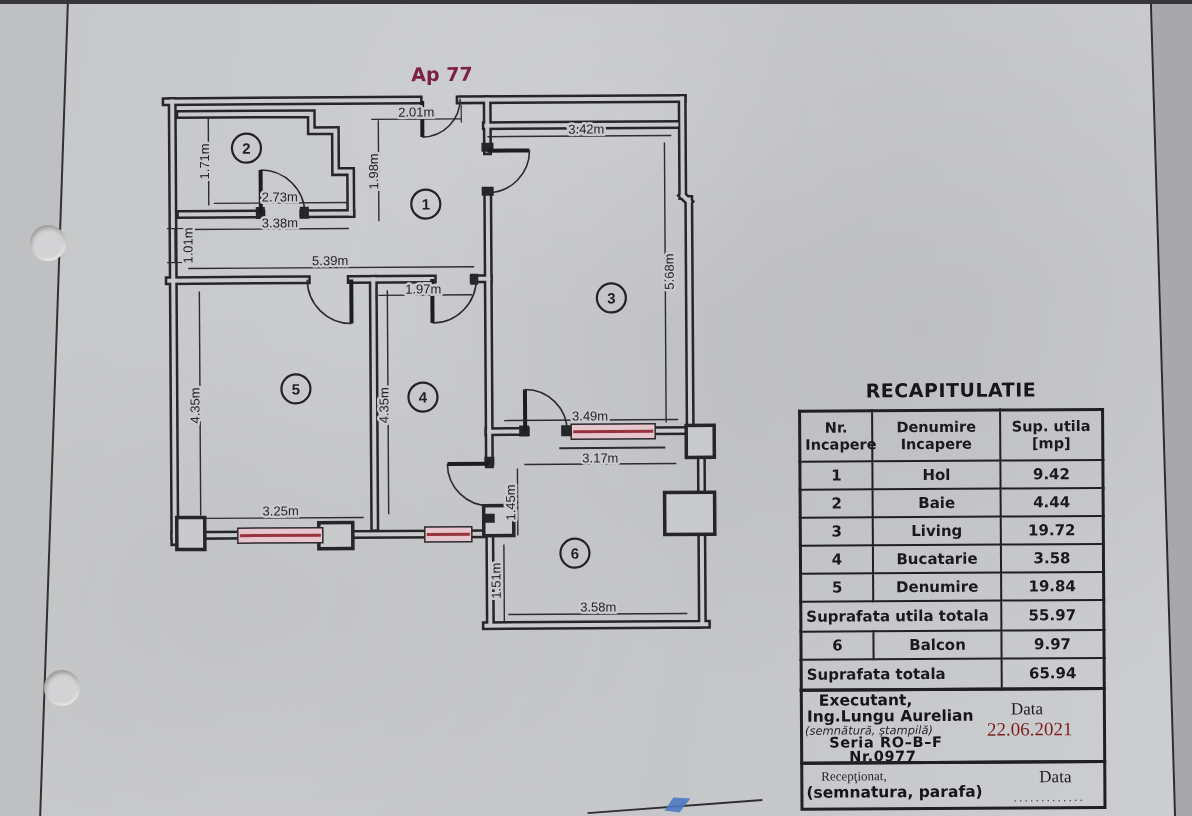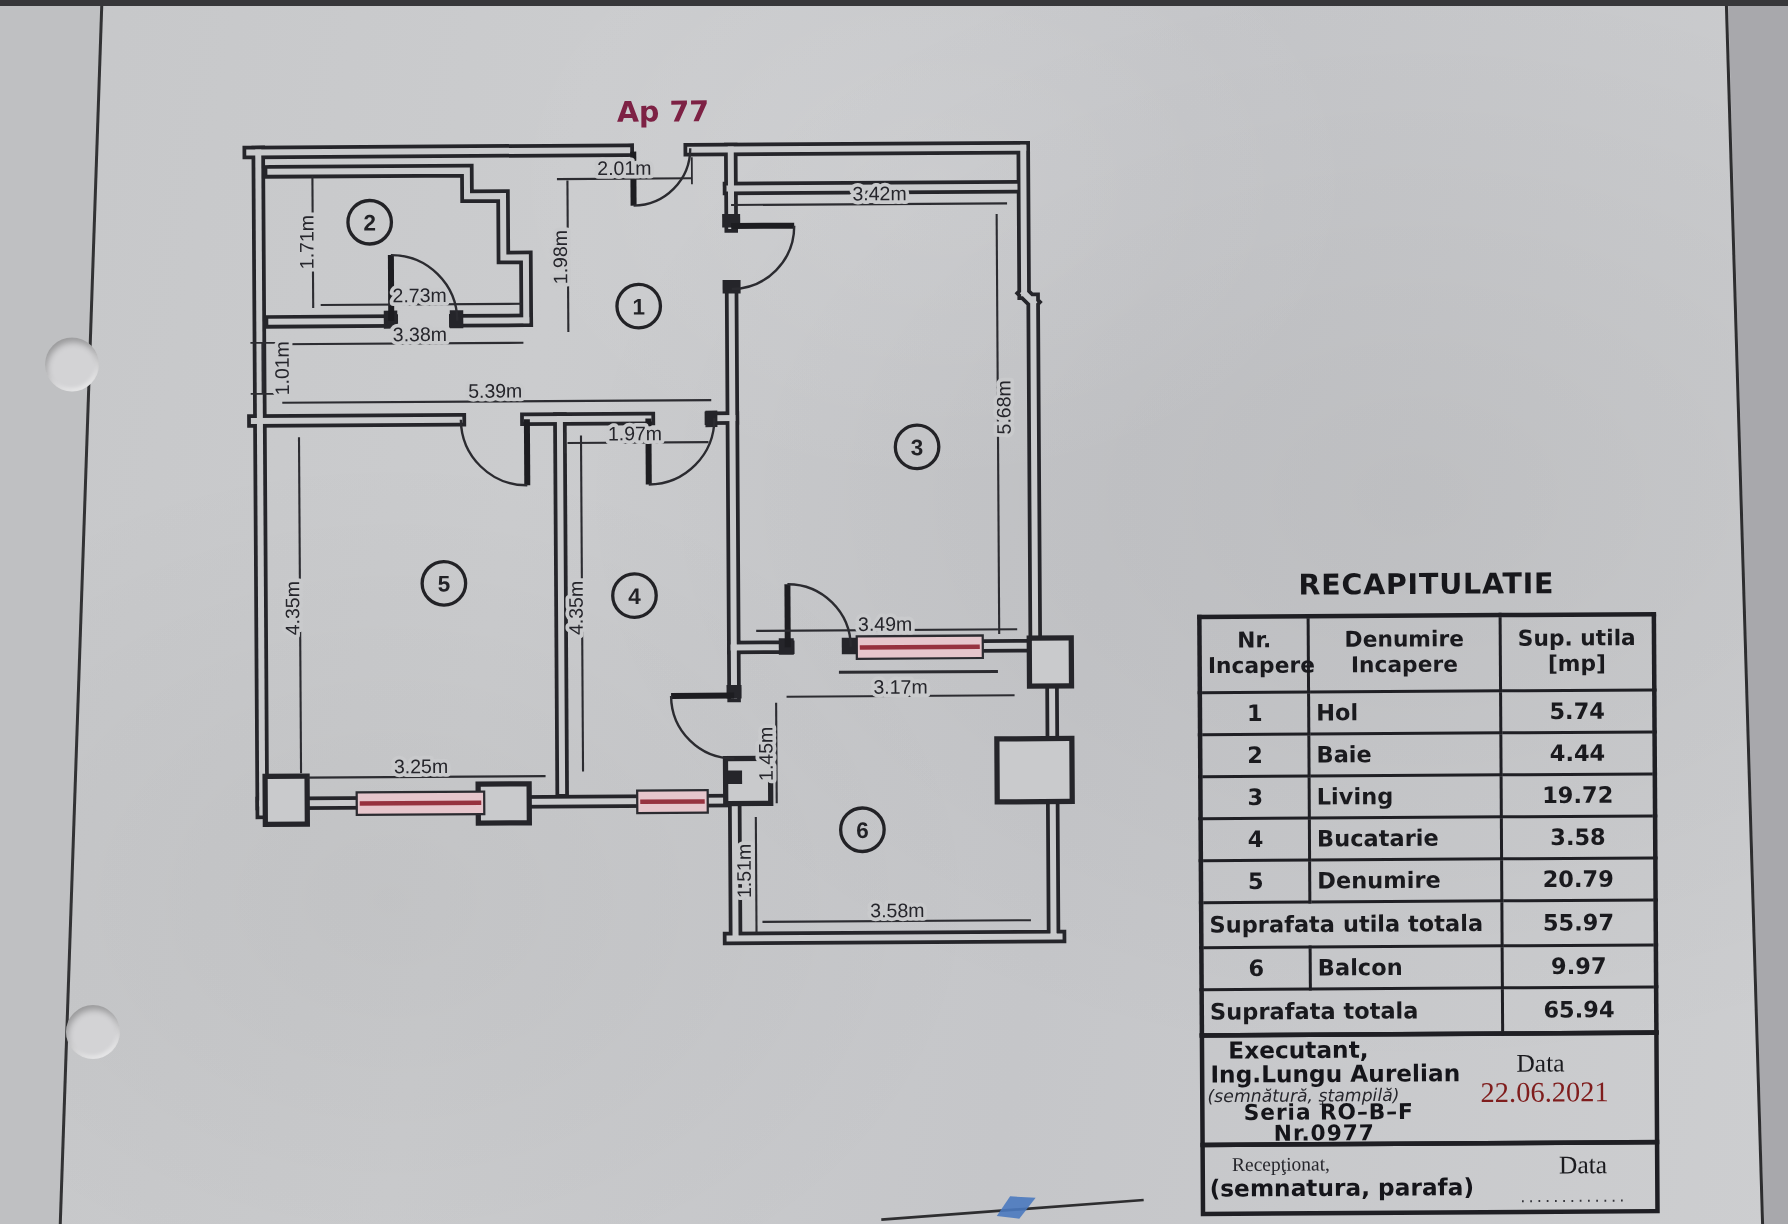--- a/index.html
+++ b/index.html
@@ -47,21 +47,21 @@
 
   
   .recap{position:absolute;left:798px;top:381px;width:306px;color:#17171b;}
   .recap-title{text-align:center;font:800 19px "DejaVu Sans",sans-serif;letter-spacing:.5px;
                margin:0 0 8px 0;}
   table.rt{width:100%;border-collapse:collapse;border:3px solid #1f1f24;table-layout:fixed;}
   table.rt th,table.rt td{border:2px solid #1f1f24;font-family:"DejaVu Sans",sans-serif;
                color:#1a1a1e;padding:1px 4px;}
   table.rt th{font-size:14.5px;font-weight:700;line-height:1.2;height:46px;text-align:center;}
   td.c-nr{width:62px;text-align:center;font-size:15px;font-weight:700;height:24px;}
-  td.c-name{width:118px;text-align:left;padding-left:13px;font-size:15px;font-weight:700;margin-top:37px;}
+  td.c-name{width:118px;text-align:center;padding-left:13px;font-size:15px;font-weight:700;margin-top:37px;}
   td.c-val{text-align:center;font-size:15px;font-weight:700;}
   td.c-span{text-align:left;padding-left:7px;font-size:15px;font-weight:700;height:26px;}
   .sigbox{position:relative;border:3px solid #1f1f24;margin-top:-3px;box-sizing:border-box;
           font-family:"DejaVu Sans",sans-serif;}
   .sigbox.ex{height:76px;}
   .sigbox.re{height:49px;}
   .sigbox .abs{position:absolute;white-space:nowrap;}
   .b16{font-weight:700;font-size:15.5px;color:#15151a;}
   .b15{font-weight:700;font-size:14.5px;color:#15151a;letter-spacing:.6px;}
   .n12{font-size:11.5px;color:#26262c;}
@@ -233,41 +233,41 @@
           <span>Incapere</span>
         </th>
         <th>
           <span>Sup. utila</span><br>
           <span>[mp]</span>
         </th>
       </tr>
       <tr>
         <td class="c-nr">1</td>
         <td class="c-name">Hol</td>
-        <td class="c-val">5.74</td>
+        <td class="c-val">9.42</td>
       </tr>
       <tr>
         <td class="c-nr">2</td>
         <td class="c-name">Baie</td>
         <td class="c-val">4.44</td>
       </tr>
       <tr>
         <td class="c-nr">3</td>
         <td class="c-name">Living</td>
         <td class="c-val">19.72</td>
       </tr>
       <tr>
         <td class="c-nr">4</td>
         <td class="c-name">Bucatarie</td>
         <td class="c-val">3.58</td>
       </tr>
       <tr>
         <td class="c-nr">5</td>
         <td class="c-name">Denumire</td>
-        <td class="c-val">20.79</td>
+        <td class="c-val">19.84</td>
       </tr>
       <tr>
         <td class="c-span" colspan="2">Suprafata utila totala</td>
         <td class="c-val">55.97</td>
       </tr>
       <tr>
         <td class="c-nr">6</td>
         <td class="c-name">Balcon</td>
         <td class="c-val">9.97</td>
       </tr>

